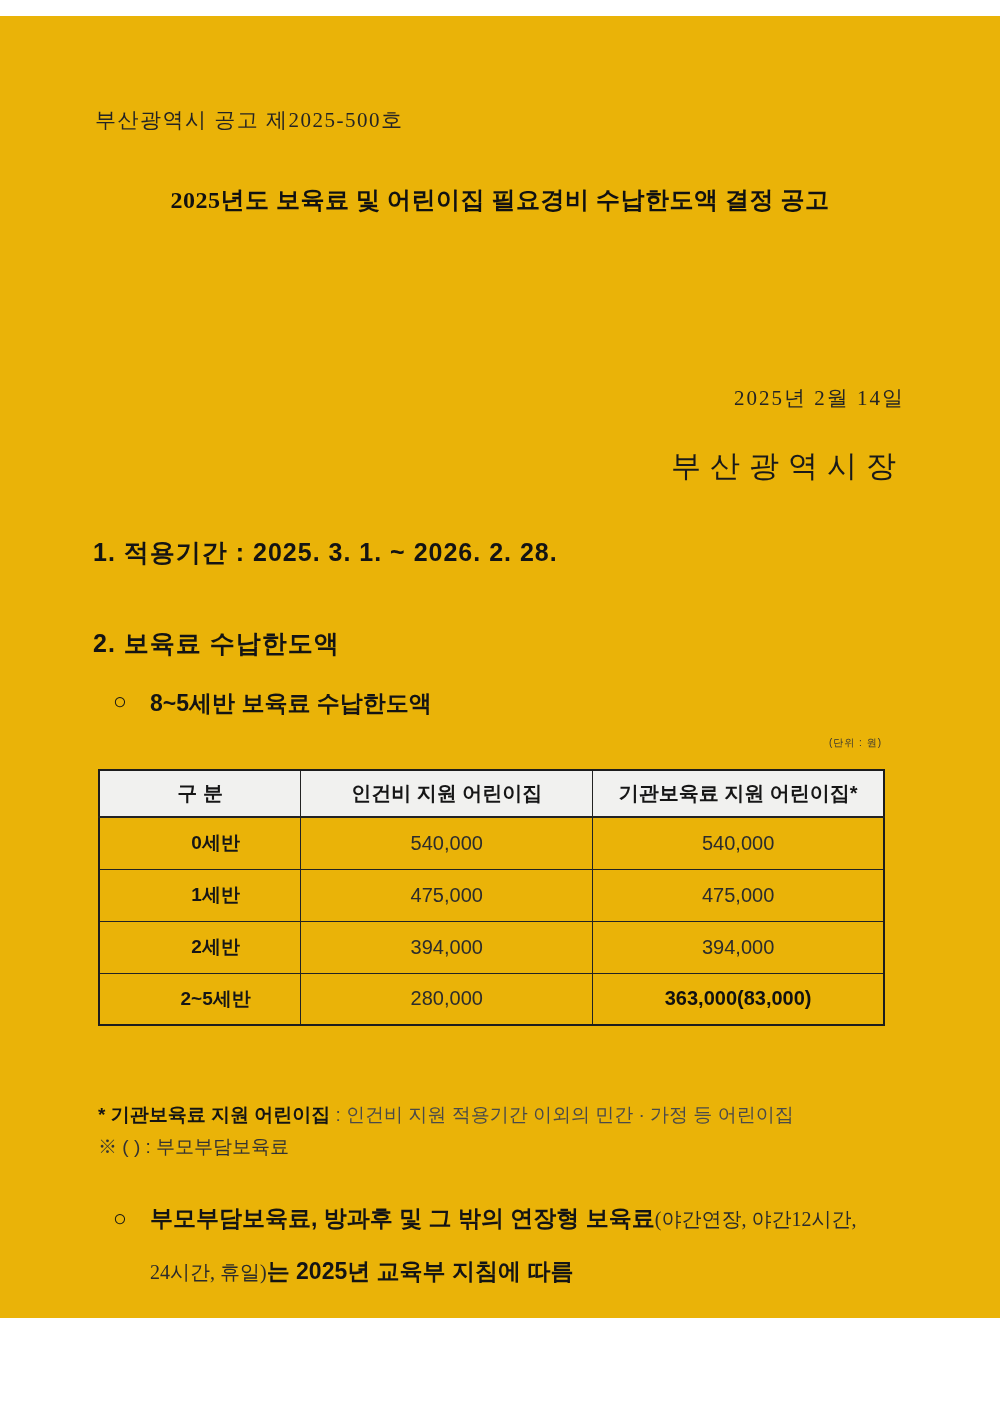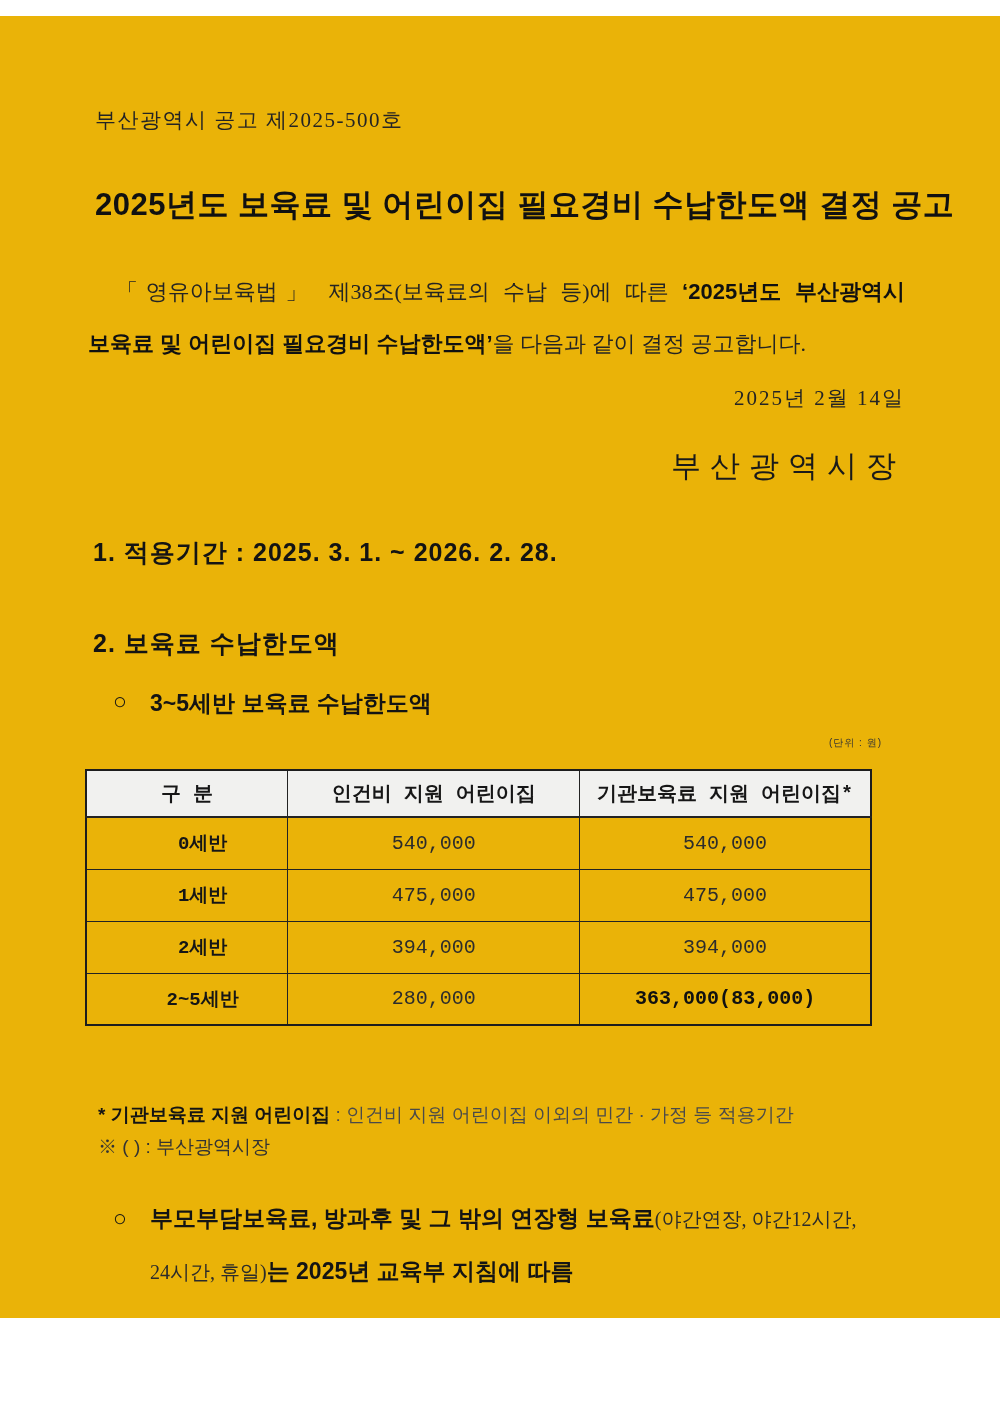--- a/index.html
+++ b/index.html
@@ -20,23 +20,23 @@
     left: 95px; top: 90px;
     font-size: 21px;
     letter-spacing: 1.5px;
     color: #242424;
   }
   .doc-title {
     position: absolute;
     left: 95px; top: 168px;
     width: 810px;
     text-align: center;
-    font-family: Liberation Sans, sans-serif;
-    font-weight: 700;
-    font-size: 31px;
+    font-family: Liberation Serif, serif;
+    font-weight: 700;
+    font-size: 24px;
     letter-spacing: 0.5px;
     color: #111111;
     white-space: nowrap;
   }
   .intro {
     position: absolute;
     left: 88px; top: 250px;
     width: 817px;
     font-size: 22px;
     line-height: 52px;
@@ -97,24 +97,24 @@
     position: absolute;
     right: 118px; top: 720px;
     font-family: "Liberation Sans", sans-serif;
     font-size: 10px;
     letter-spacing: 1px;
     color: #333333;
   }
 
   table.fee-table {
     position: absolute;
-    left: 85px; top: 753px;
+    left: 98px; top: 753px;
     width: 787px;
     border-collapse: collapse;
-    font-family: Liberation Mono, monospace;
+    font-family: Liberation Sans, sans-serif;
     table-layout: fixed;
   }
   .fee-table th, .fee-table td {
     border: 1.5px solid #232323;
     text-align: center;
     vertical-align: middle;
     color: #222222;
   }
   .fee-table th {
     height: 47px;
@@ -171,33 +171,32 @@
 </style>
 </head>
 <body>
 
 <div class="page">
 
   <div class="notice-no">부산광역시 공고 제2025-500호</div>
 
   <div class="doc-title">2025년도 보육료 및 어린이집 필요경비 수납한도액 결정 공고</div>
 
-  <p class="intro"><span>「영유아보육법」 제38조(보육료의 수납 등)에 따른 </span><span class="emph">‘2025년도 부산광역시 보육료 및 어린이집 필요경비 수납한도액’</span><span>을 다음과 같이 결정 공고합니다.</span></p>
 
   <div class="doc-date">2025년 2월 14일</div>
 
   <div class="issuer">부산광역시장</div>
 
   <div class="section section-1">1. 적용기간 : 2025. 3. 1. ~ 2026. 2. 28.</div>
 
   <div class="section section-2">2. 보육료 수납한도액</div>
 
   <div class="bullet-line bullet-1">
     <span class="bullet-marker">○</span>
-    <span>3~5세반 보육료 수납한도액</span>
+    <span>8~5세반 보육료 수납한도액</span>
   </div>
 
   <div class="unit-label">(단위 : 원)</div>
 
   <table class="fee-table">
     <colgroup>
       <col style="width:25.7%">
       <col style="width:37.2%">
       <col style="width:37.1%">
     </colgroup>
@@ -225,21 +224,21 @@
         <td>394,000</td>
       </tr>
       <tr>
         <td class="row-label">2~5세반</td>
         <td>280,000</td>
         <td class="bold-val">363,000(83,000)</td>
       </tr>
     </tbody>
   </table>
 
-  <div class="footnote-1"><span class="fn-star">*</span> <span class="fn-bold">기관보육료 지원 어린이집</span><span> : 인건비 지원 어린이집 이외의 민간 · 가정 등 적용기간</span></div>
-
-  <div class="footnote-2">※ ( ) : 부산광역시장</div>
+  <div class="footnote-1"><span class="fn-star">*</span> <span class="fn-bold">기관보육료 지원 어린이집</span><span> : 인건비 지원 적용기간 이외의 민간 · 가정 등 어린이집</span></div>
+
+  <div class="footnote-2">※ ( ) : 부모부담보육료</div>
 
   <div class="bullet-2">
     <span class="bullet-marker">○</span><span>부모부담보육료, 방과후 및 그 밖의 연장형 보육료</span><span class="paren">(야간연장, 야간12시간, 24시간, 휴일)</span><span>는 2025년 교육부 지침에 따름</span>
   </div>
 
 </div>
 
 </body></html>

